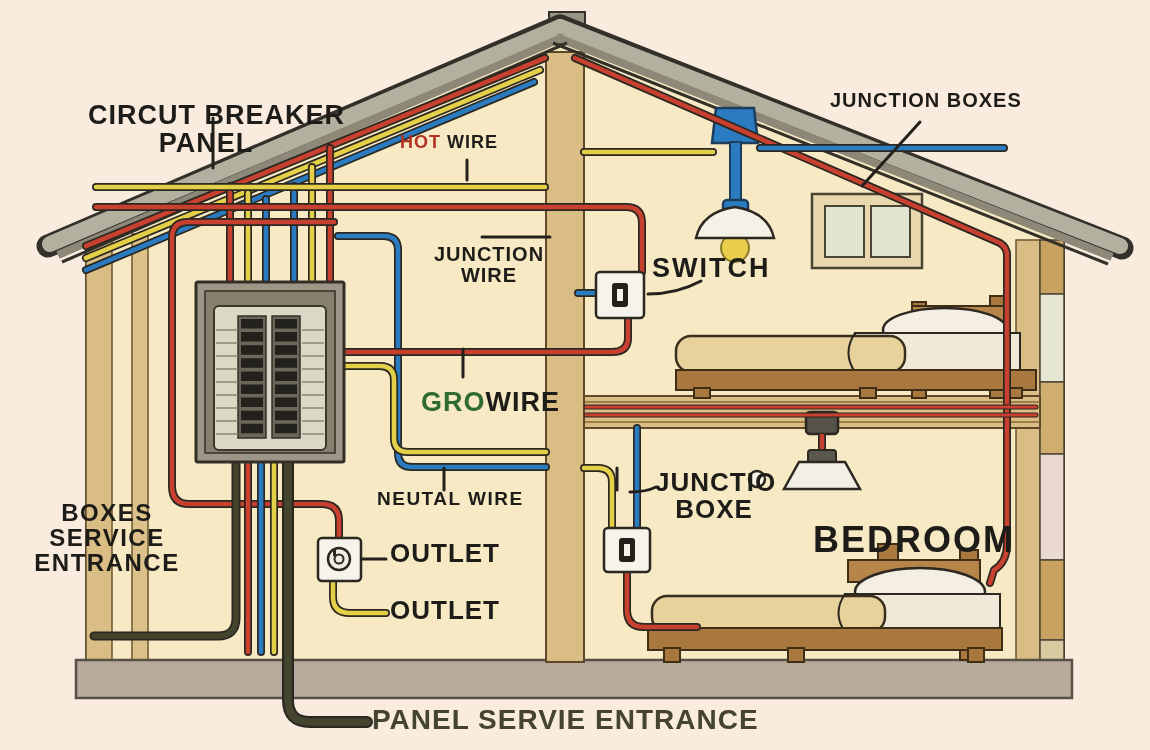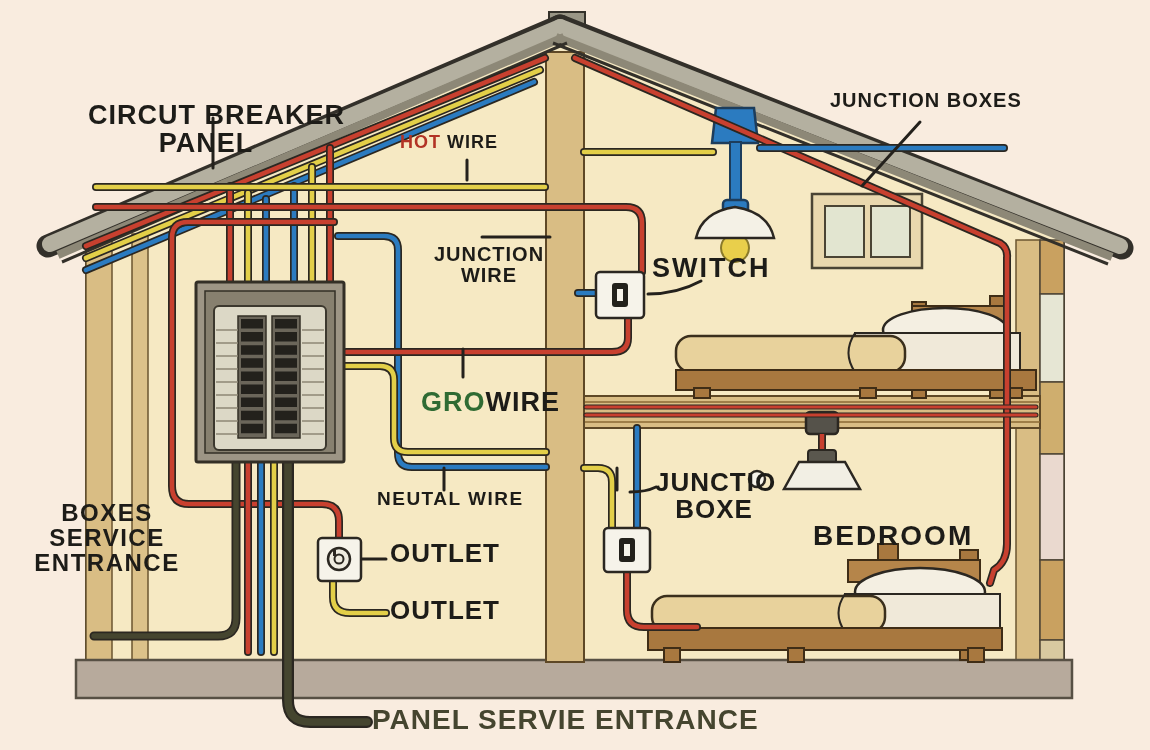--- a/index.html
+++ b/index.html
@@ -270,16 +270,16 @@
   <div class="lbl" style="left:390px;top:597px;font-size:26px;">OUTLET</div>
   <div class="lbl center" style="left:18px;top:501px;width:178px;font-size:24px;letter-spacing:1.5px;">
     <div>BOXES</div>
     <div>SERVICE</div>
     <div>ENTRANCE</div>
   </div>
   <div class="lbl center" style="left:655px;top:469px;width:118px;font-size:26px;">
     <div>JUNCTIO</div>
     <div>BOXE</div>
   </div>
-  <div class="lbl" style="left:813px;top:521px;font-size:28px;letter-spacing:2px;">BEDROOM</div>
+  <div class="lbl" style="left:813px;top:521px;font-size:36px;letter-spacing:2px;">BEDROOM</div>
   <div class="lbl" style="left:372px;top:705px;font-size:28px;color:var(--wire_ground_dark,#45452f);">PANEL SERVIE ENTRANCE</div>
 </div>
 </div>
 
 </body></html>

